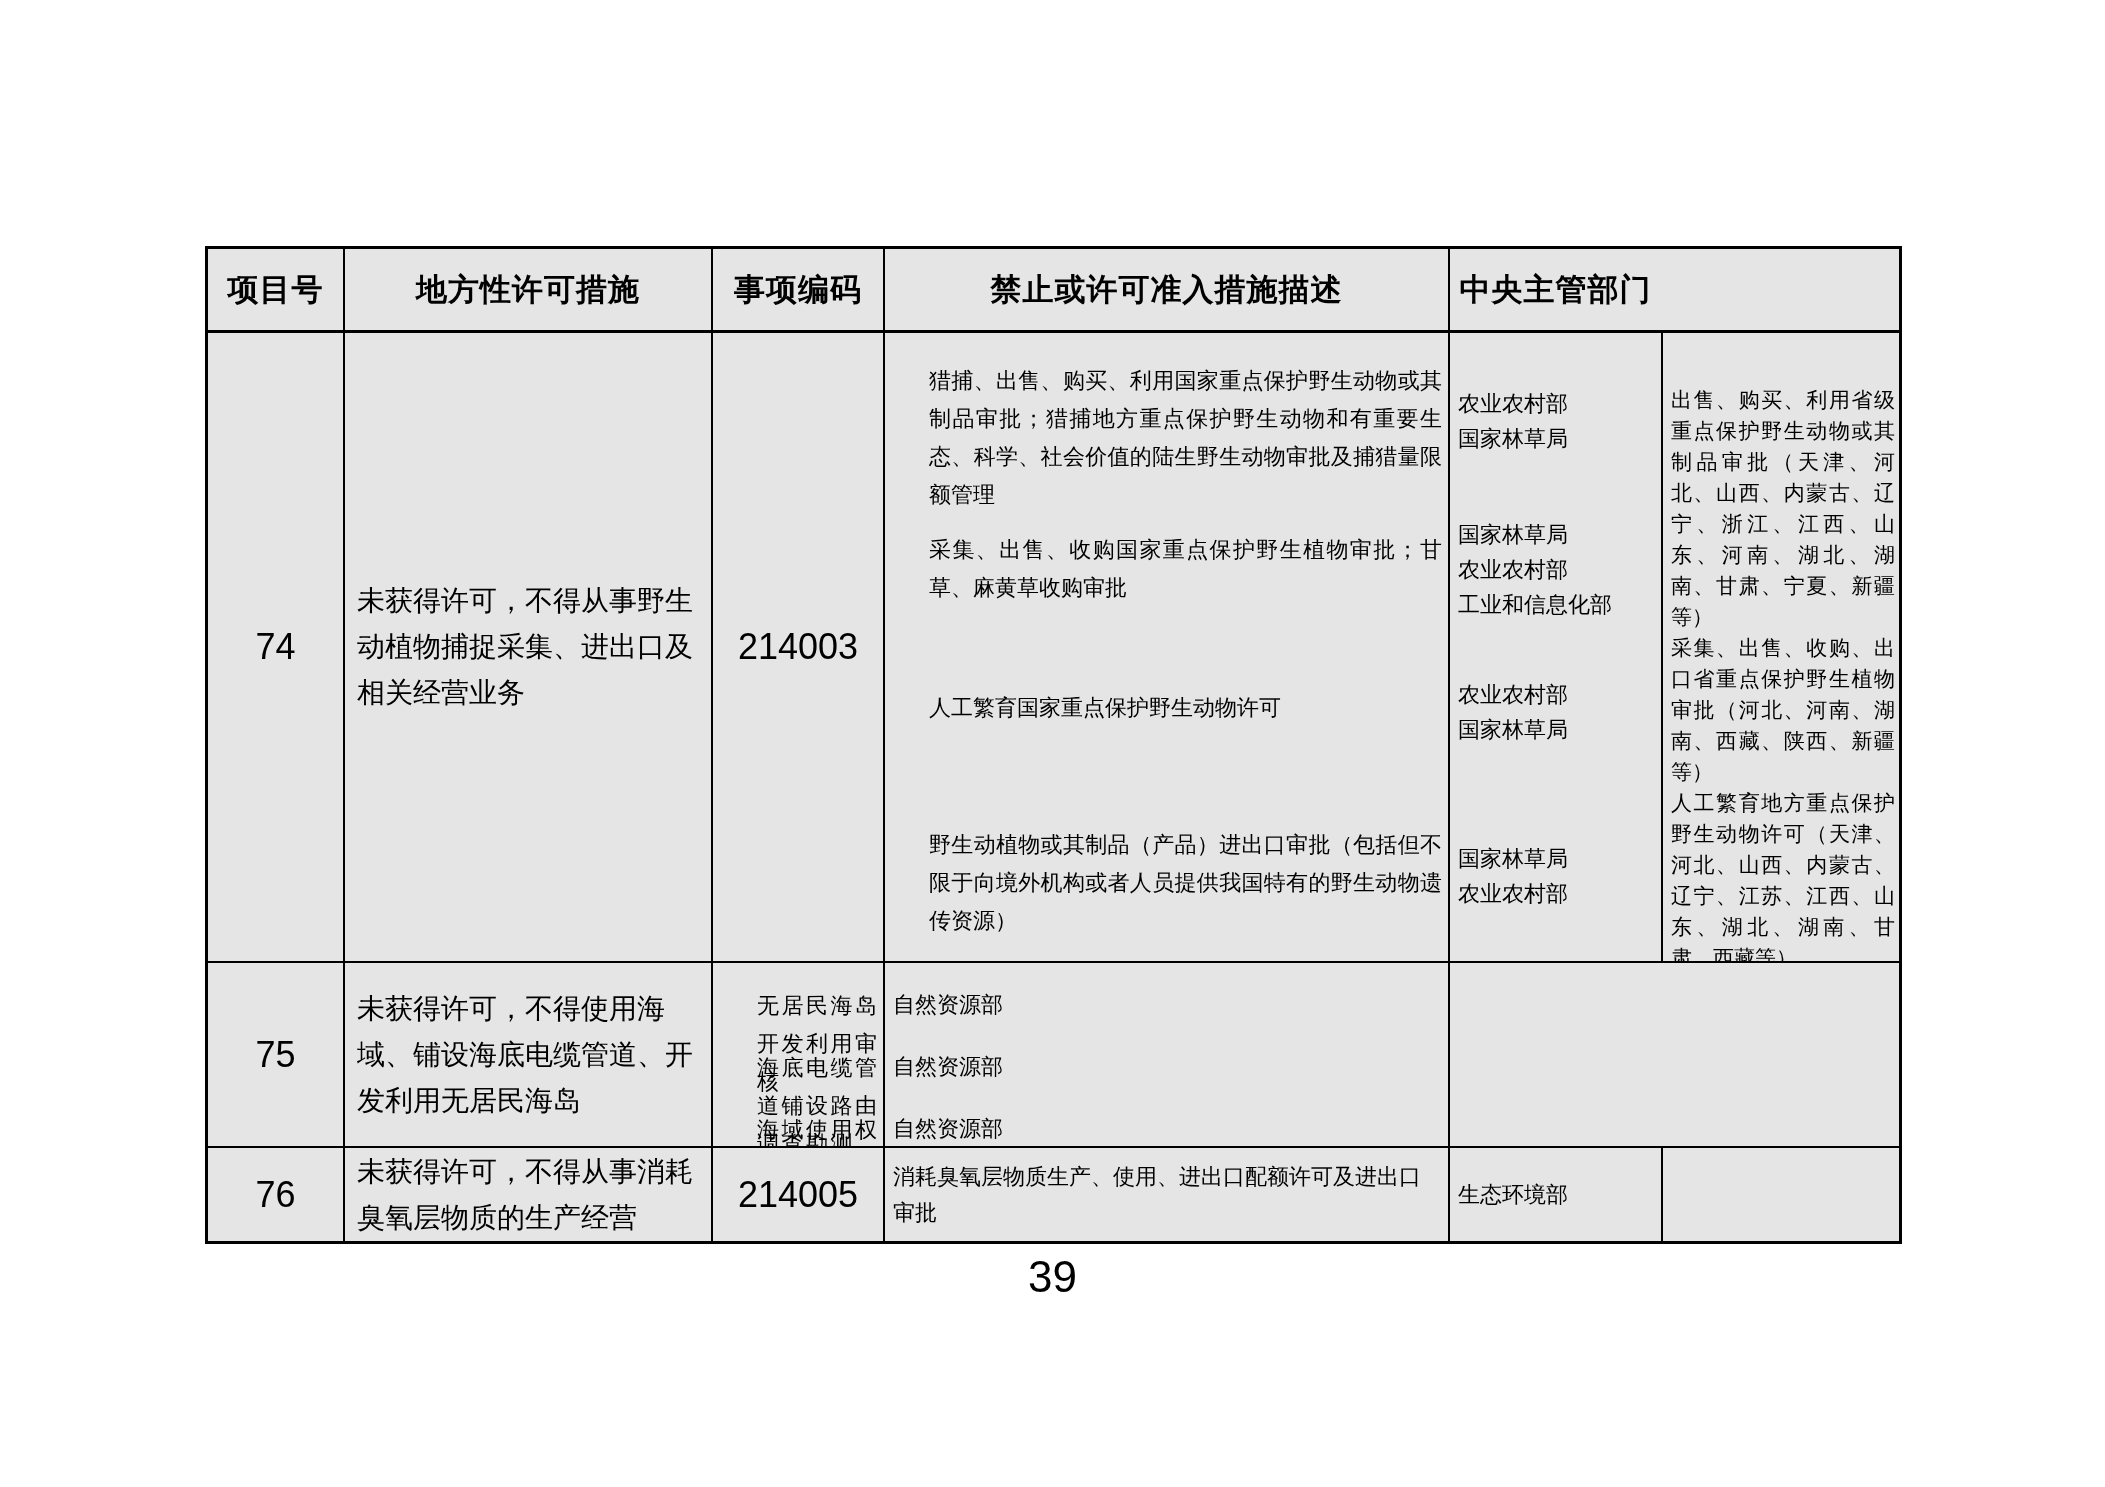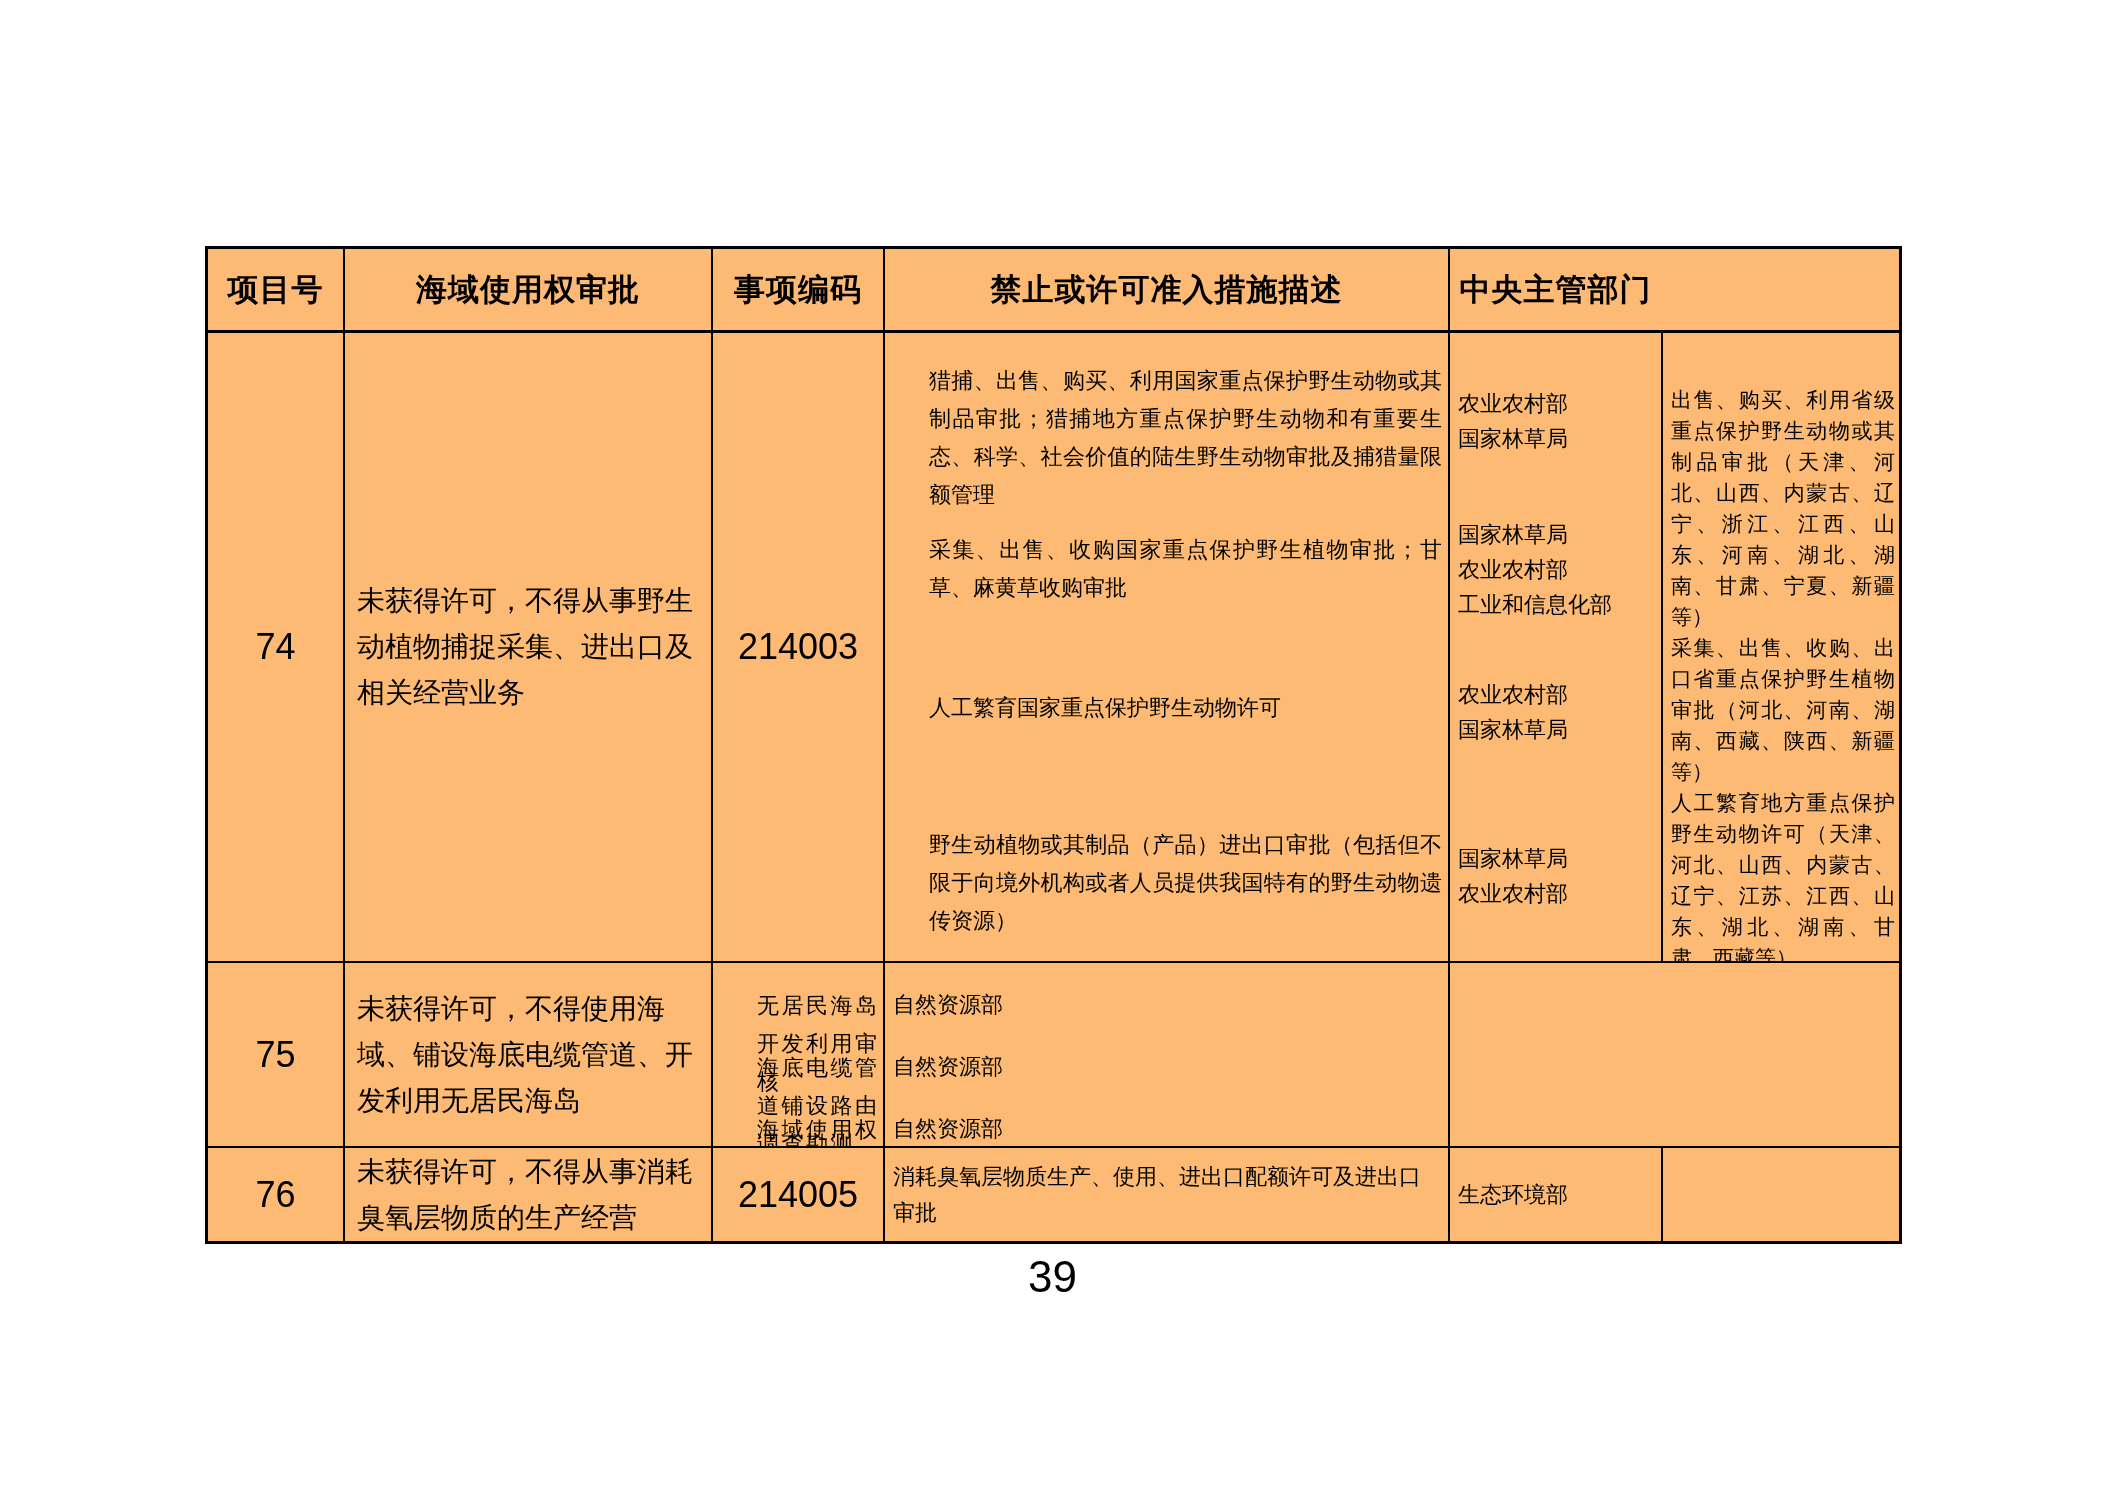--- a/index.html
+++ b/index.html
@@ -9,21 +9,21 @@
     background:#ffffff;
     font-family:"Liberation Serif","DejaVu Serif",serif;
     color:#000000;
     overflow:hidden;
   }
   .tbl {
     position:absolute; left:205px; top:246px;
     width:1697px;
     border:3px solid #000;
     box-sizing:border-box;
-    background:#fdba74;
+    background:#e5e5e5;
   }
   .tr {
     display:grid;
     grid-template-columns:135px 368px 172px 565px 213px 1fr;
     box-sizing:border-box;
   }
   .tr + .tr { border-top:3px solid #000; }
   .tr.r75 + .tr, .tr.r74 + .tr { border-top:2px solid #000; }
   .td {
     position:relative;
@@ -85,21 +85,21 @@
 </style>
 </head>
 <body>
 
 <div class="page">
 
   <div class="tbl">
 
     <div class="tr thead">
       <div class="td">项目号</div>
-      <div class="td">海域使用权审批</div>
+      <div class="td">地方性许可措施</div>
       <div class="td">事项编码</div>
       <div class="td">禁止或许可准入措施描述</div>
       <div class="td">中央主管部门</div>
     </div>
 
     <div class="tr r74" style="height:631px">
       <div class="td cnum">74</div>
       <div class="td citem">
         <div>未获得许可，不得从事野生动植物捕捉采集、进出口及相关经营业务</div>
       </div>

